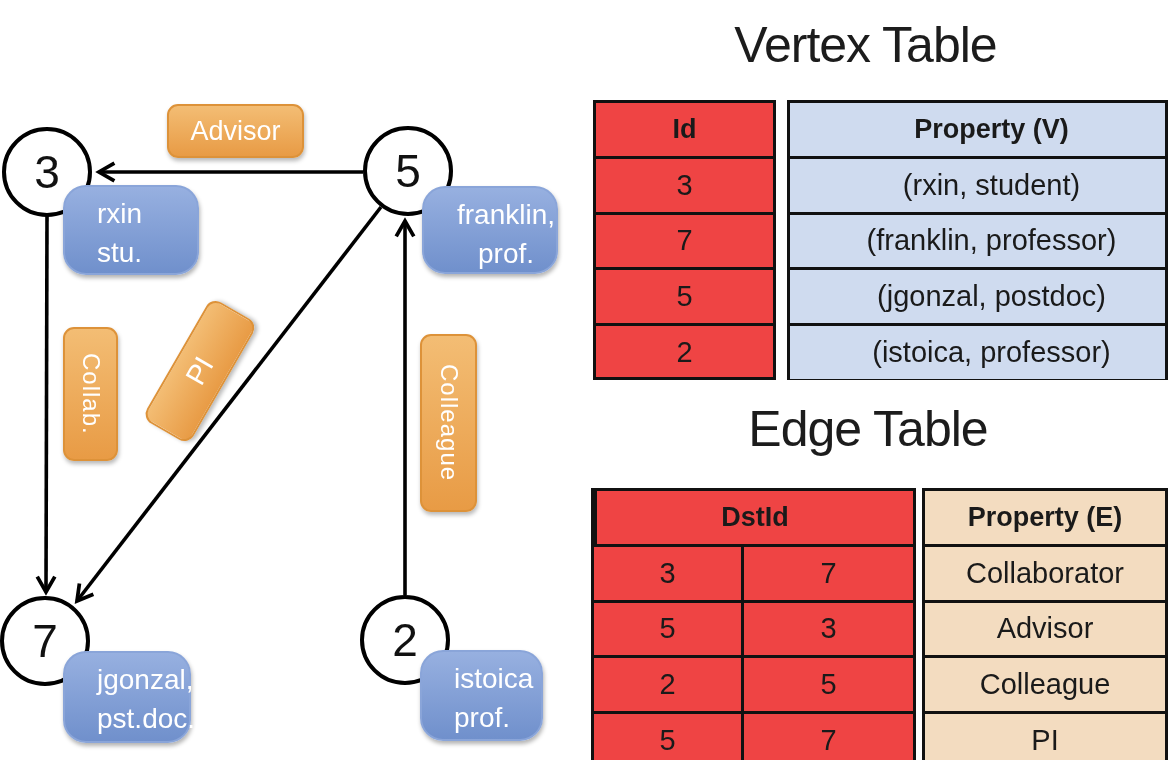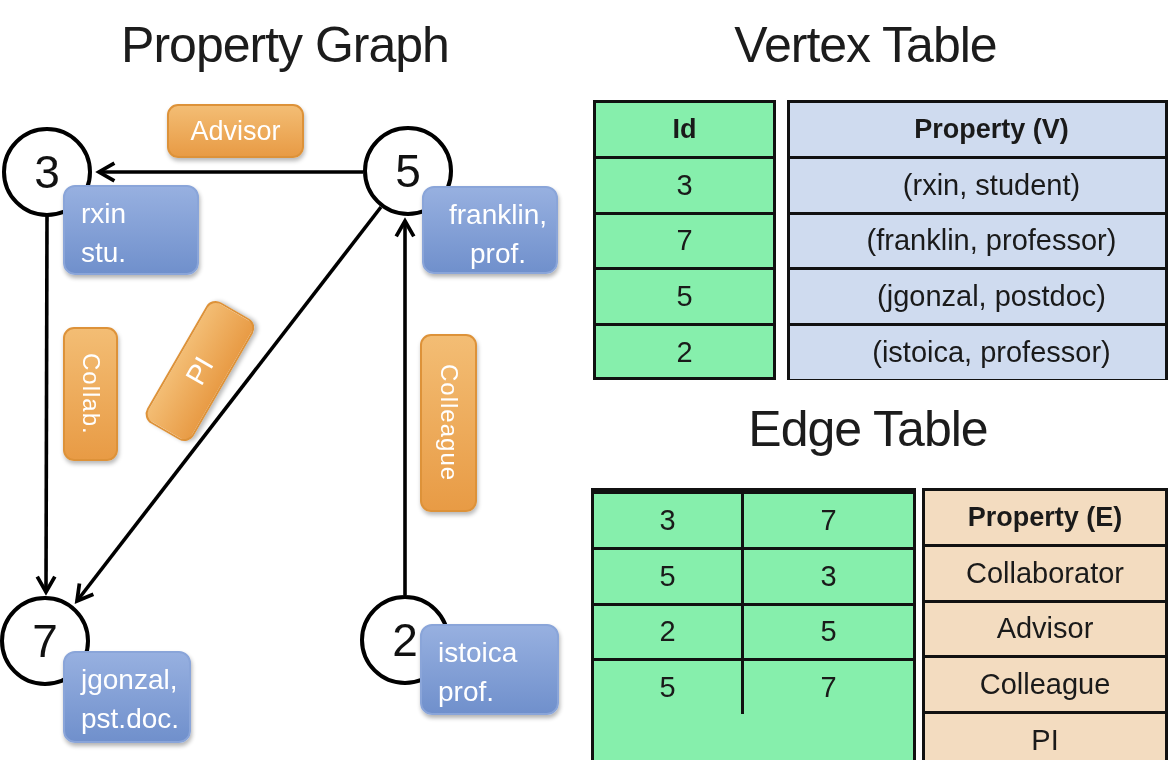--- a/index.html
+++ b/index.html
@@ -13,56 +13,55 @@
   }
   
   .edge-svg{position:absolute;left:0;top:0;width:580px;height:760px;z-index:1;}
   .node{
     position:absolute;width:90px;height:90px;border:4px solid #000;border-radius:50%;
     background:#fff;z-index:2;display:flex;align-items:center;justify-content:center;
     box-sizing:border-box;
   }
   .node .num{font-size:46px;font-weight:300;color:#111;}
   .vprop{
-    position:absolute;z-index:3;border-radius:12px;box-sizing:border-box;
+    position:absolute;z-index:3;border-radius:23px;box-sizing:border-box;
     background:linear-gradient(to bottom,#97b0e0,#7090cc);
     border:2px solid #8aa5d9;
     box-shadow:1px 3px 4px rgba(0,0,0,.30);
     color:#fff;font-size:28px;font-weight:300;line-height:1.38;
-    padding:8px 0 0 16px;
+    padding:8px 0 0 32px;
   }
   .vprop span{display:block;}
   .elabel{
     position:absolute;z-index:3;border-radius:11px;box-sizing:border-box;
     background:linear-gradient(to bottom,#f3bd74,#e89b45);
     border:2px solid #dd9239;
     box-shadow:1px 3px 4px rgba(0,0,0,.28);
     color:#fff;display:flex;align-items:center;justify-content:center;
   }
   .elabel.h{font-size:27px;}
   .elabel.v{writing-mode:vertical-rl;font-size:24px;letter-spacing:1px;}
   
-  .tbl{position:absolute;box-sizing:border-box;border:3px solid #111;background:#86efac;z-index:1;}
+  .tbl{position:absolute;box-sizing:border-box;border:3px solid #111;background:#ef4444;z-index:1;}
   .trow{display:flex;box-sizing:border-box;border-bottom:3px solid #111;}
   .trow:last-child{border-bottom:none;}
   .cell{
     box-sizing:border-box;display:flex;align-items:center;justify-content:center;
     font-size:29px;font-weight:300;height:52.8px;flex:1;
   }
   .cell.hdr{font-weight:bold;font-size:27px;}
   .cell.div{border-left:3px solid #111;}
   .vfill{background:#cfdbef;padding-left:28px;}
   .efill{background:#f3dcc0;}
 </style>
 </head>
 <body>
 
 <div class="canvas">
 
-  <div class="title" style="left:0;top:16px;width:570px;">Property Graph</div>
   <div class="title" style="left:593px;top:16px;width:545px;">Vertex Table</div>
   <div class="title" style="left:593px;top:400px;width:550px;">Edge Table</div>
 
   <svg class="edge-svg" viewBox="0 0 580 760">
     <defs>
       <marker id="arrow" viewBox="0 0 20 20" refX="16" refY="10" markerWidth="22" markerHeight="22" orient="auto" markerUnits="userSpaceOnUse">
         <path d="M2,2 L16,10 L2,18" fill="none" stroke="#000" stroke-width="3.4"></path>
       </marker>
     </defs>
     <line x1="363" y1="172" x2="99" y2="172" stroke="#000" stroke-width="3.6" marker-end="url(#arrow)"></line>
@@ -89,21 +88,21 @@
     <span>stu.</span>
   </div>
   <div class="vprop" style="left:422px;top:186px;width:136px;height:88px;text-align:center;">
     <span>franklin,</span>
     <span>prof.</span>
   </div>
   <div class="vprop" style="left:63px;top:651px;width:128px;height:92px;">
     <span>jgonzal,</span>
     <span>pst.doc.</span>
   </div>
-  <div class="vprop" style="left:420px;top:624px;width:139px;height:91px;">
+  <div class="vprop" style="left:420px;top:650px;width:123px;height:91px;">
     <span>istoica</span>
     <span>prof.</span>
   </div>
 
   <div class="elabel h" style="left:167px;top:104px;width:137px;height:54px;">Advisor</div>
   <div class="elabel v" style="left:63px;top:327px;width:55px;height:134px;">Collab.</div>
   <div class="elabel h" style="left:130px;top:344px;width:140px;height:54px;transform:rotate(-60deg);font-size:28px;">PI</div>
   <div class="elabel v" style="left:420px;top:334px;width:57px;height:178px;">Colleague</div>
 
   <div class="tbl" style="left:593px;top:100px;width:183px;height:280px;">
@@ -137,20 +136,21 @@
     <div class="trow">
         <div class="cell vfill">(jgonzal, postdoc)</div>
       </div>
     <div class="trow">
         <div class="cell vfill">(istoica, professor)</div>
       </div>
   </div>
 
   <div class="tbl" style="left:591px;top:488px;width:325px;height:276px;">
     <div class="trow">
+      <div class="cell hdr div">DstId</div>
     </div>
     <div class="trow">
       <div class="cell" style="flex:0 0 147px;">3</div>
       <div class="cell div">7</div>
     </div>
     <div class="trow">
       <div class="cell" style="flex:0 0 147px;">5</div>
       <div class="cell div">3</div>
     </div>
     <div class="trow">

